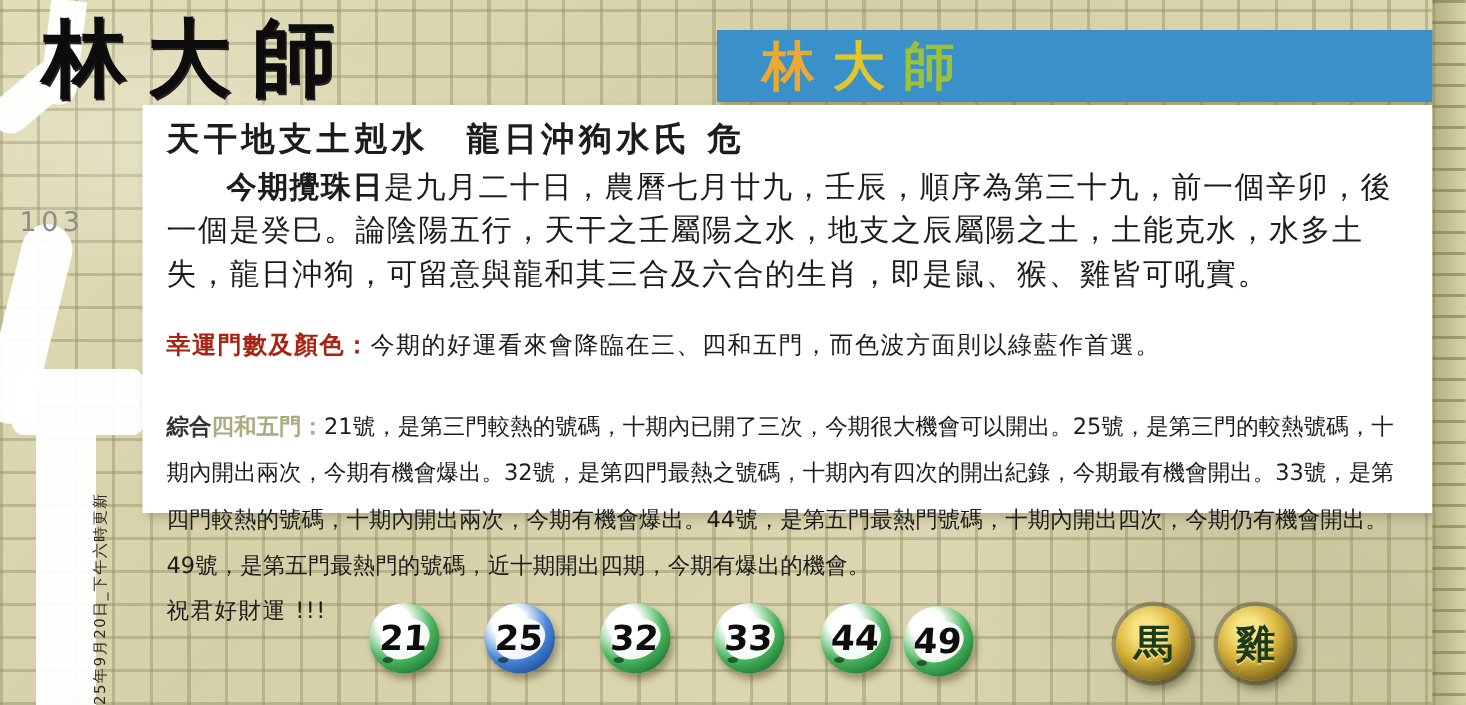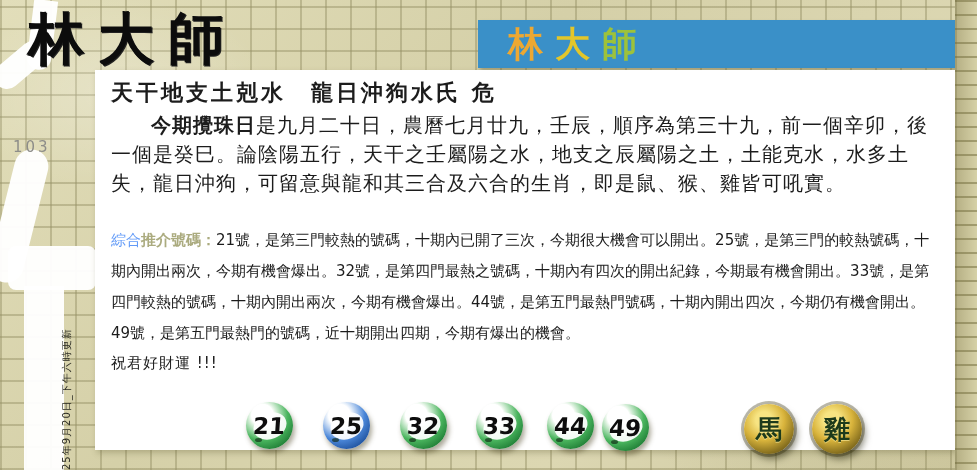--- a/index.html
+++ b/index.html
@@ -22,50 +22,50 @@
       repeating-linear-gradient(180deg, rgba(120,114,66,.55) 0 2px, rgba(0,0,0,0) 2px 14px),
       linear-gradient(90deg,#b7b186,#d9d4aa);
     border-left:2px solid rgba(110,104,60,.5);}
   
   .orn{position:absolute;background:rgba(255,255,255,.96);}
   .orn-1{left:30px;top:0;width:24px;height:70px;border-radius:0 0 12px 12px;transform:rotate(7deg);}
   .orn-2{left:-10px;top:52px;width:60px;height:26px;border-radius:13px;transform:rotate(-40deg);}
   .orn-3{left:2px;top:148px;width:34px;height:136px;border-radius:17px;transform:rotate(14deg);}
   .orn-4{left:8px;top:246px;width:88px;height:44px;border-radius:8px;}
   .orn-5{left:24px;top:286px;width:40px;height:184px;}
-  .page-number{position:absolute;left:13px;top:138px;color:#8d8d89;font-size:15px;letter-spacing:3px;}
+  .page-number{position:absolute;left:13px;top:138px;color:#8d8d89;font-size:18px;letter-spacing:3px;}
   .update-note{position:absolute;left:60px;top:470px;transform:rotate(-90deg);transform-origin:0 0;
     font-size:10px;color:#2a2a22;letter-spacing:1px;white-space:nowrap;width:120px;}
   
   .masthead{position:absolute;left:28px;top:2px;font-family:"DejaVu Serif","Liberation Serif",serif;
     font-weight:900;font-size:56px;color:#0c0c0c;letter-spacing:14px;white-space:nowrap;
     text-shadow:1px 1px 0 #222;}
   
   .banner{position:absolute;left:478px;top:20px;width:482px;height:48px;background:#3a90c8;
     display:flex;align-items:center;padding-left:30px;box-sizing:border-box;
     box-shadow:2px 3px 4px rgba(90,85,45,.4);}
   .brand{display:flex;letter-spacing:12px;font-size:35px;font-weight:bold;margin-right:6px;
     font-family:"DejaVu Sans",sans-serif;}
   .brand .c0{color:#eda832;}
   .brand .c1{color:#e3c62a;}
   .brand .c2{color:#9dc23a;}
   .slogan{color:#ffffff;font-size:40px;font-weight:900;letter-spacing:3px;white-space:nowrap;
     text-shadow:1px 0 0 #fff,-1px 0 0 #fff,0 1px 0 #fff,2px 2px 2px rgba(20,60,90,.6);}
   
-  .article{position:absolute;left:95px;top:70px;width:860px;height:380px;background:#ffffff;
+  .article{position:absolute;left:95px;top:70px;width:860px;height:272px;background:#ffffff;
     box-sizing:border-box;padding:8px 18px 0 16px;box-shadow:2px 3px 6px rgba(90,85,45,.3);}
   .article p{margin:0;color:#1c1c1c;}
   .headline{font-size:22px;font-weight:bold;color:#175671;letter-spacing:3px;margin:2px 0 0 0;
     white-space:nowrap;}
   .p1{font-size:20px;line-height:29px;text-indent:2em;margin-top:4px !important;letter-spacing:1px;font-family:Liberation Mono, monospace;}
   .p1 .lead{font-weight:bold;}
   .p2{font-size:16px;line-height:26px;margin-top:18px !important;letter-spacing:1px;}
   .p2 .lead{font-weight:bold;color:#a92313;}
   .p3{font-size:15px;line-height:31px;margin-top:26px !important;}
-  .p3 .lead-a{color:#3b82f6;font-weight:normal;opacity:.8;}
+  .p3 .lead-a{color:#000000;font-weight:bold;opacity:.8;}
   .p3 .lead-b{color:#abab7f;font-weight:bold;}
   .closing{font-size:15px;color:#cc4426;margin-top:5px !important;letter-spacing:1px;}
   
   .ball{position:absolute;width:47px;height:47px;border-radius:50%;
     display:flex;align-items:center;justify-content:center;
     box-shadow:2px 4px 5px rgba(70,65,30,.45);}
   .ball::before{content:'';position:absolute;width:34px;height:26px;border-radius:50%;
     background:rgba(255,255,255,.92);transform:rotate(-22deg);}
   .ball::after{content:'';position:absolute;left:9px;bottom:7px;width:7px;height:4px;
     border-radius:50%;background:rgba(15,40,20,.65);}
@@ -103,21 +103,22 @@
   <div class="brand">
     <span class="c0">林</span>
     <span class="c1">大</span>
     <span class="c2">師</span>
   </div>
 </div>
 
 <div class="article">
   <p class="headline">天干地支土剋水　龍日沖狗水氏 危</p>
   <p class="p1"><span class="lead">今期攪珠日</span><span>是九月二十日，農曆七月廿九，壬辰，順序為第三十九，前一個辛卯，後一個是癸巳。論陰陽五行，天干之壬屬陽之水，地支之辰屬陽之土，土能克水，水多土失，龍日沖狗，可留意與龍和其三合及六合的生肖，即是鼠、猴、雞皆可吼實。</span></p>
-  <p class="p3"><span class="lead-a">綜合</span><span class="lead-b">推介號碼：</span><span>21號，是第三門較熱的號碼，十期內已開了三次，今期很大機會可以開出。25號，是第三門的較熱號碼，十期內開出兩次，今期有機會爆出。32號，是第四門最熱之號碼，十期內有四次的開出紀錄，今期最有機會開出。33號，是第四門較熱的號碼，十期內開出兩次，今期有機會爆出。44號，是第五門最熱門號碼，十期內開出四次，今期仍有機會開出。49號，是第五門最熱門的號碼，近十期開出四期，今期有爆出的機會。</span></p>
+  <p class="p2"><span class="lead">幸運門數及顏色：</span><span>今期的好運看來會降臨在三、四和五門，而色波方面則以綠藍作首選。</span></p>
+  <p class="p3"><span class="lead-a">綜合</span><span class="lead-b">四和五門：</span><span>21號，是第三門較熱的號碼，十期內已開了三次，今期很大機會可以開出。25號，是第三門的較熱號碼，十期內開出兩次，今期有機會爆出。32號，是第四門最熱之號碼，十期內有四次的開出紀錄，今期最有機會開出。33號，是第四門較熱的號碼，十期內開出兩次，今期有機會爆出。44號，是第五門最熱門號碼，十期內開出四次，今期仍有機會開出。49號，是第五門最熱門的號碼，近十期開出四期，今期有爆出的機會。</span></p>
   <p class="closing">祝君好財運 !!!</p>
 </div>
 
 <div class="ball b21" data-color="green">
     <span class="num">21</span>
   </div>
 <div class="ball b25" data-color="blue">
     <span class="num">25</span>
   </div>
 <div class="ball b32" data-color="green">

